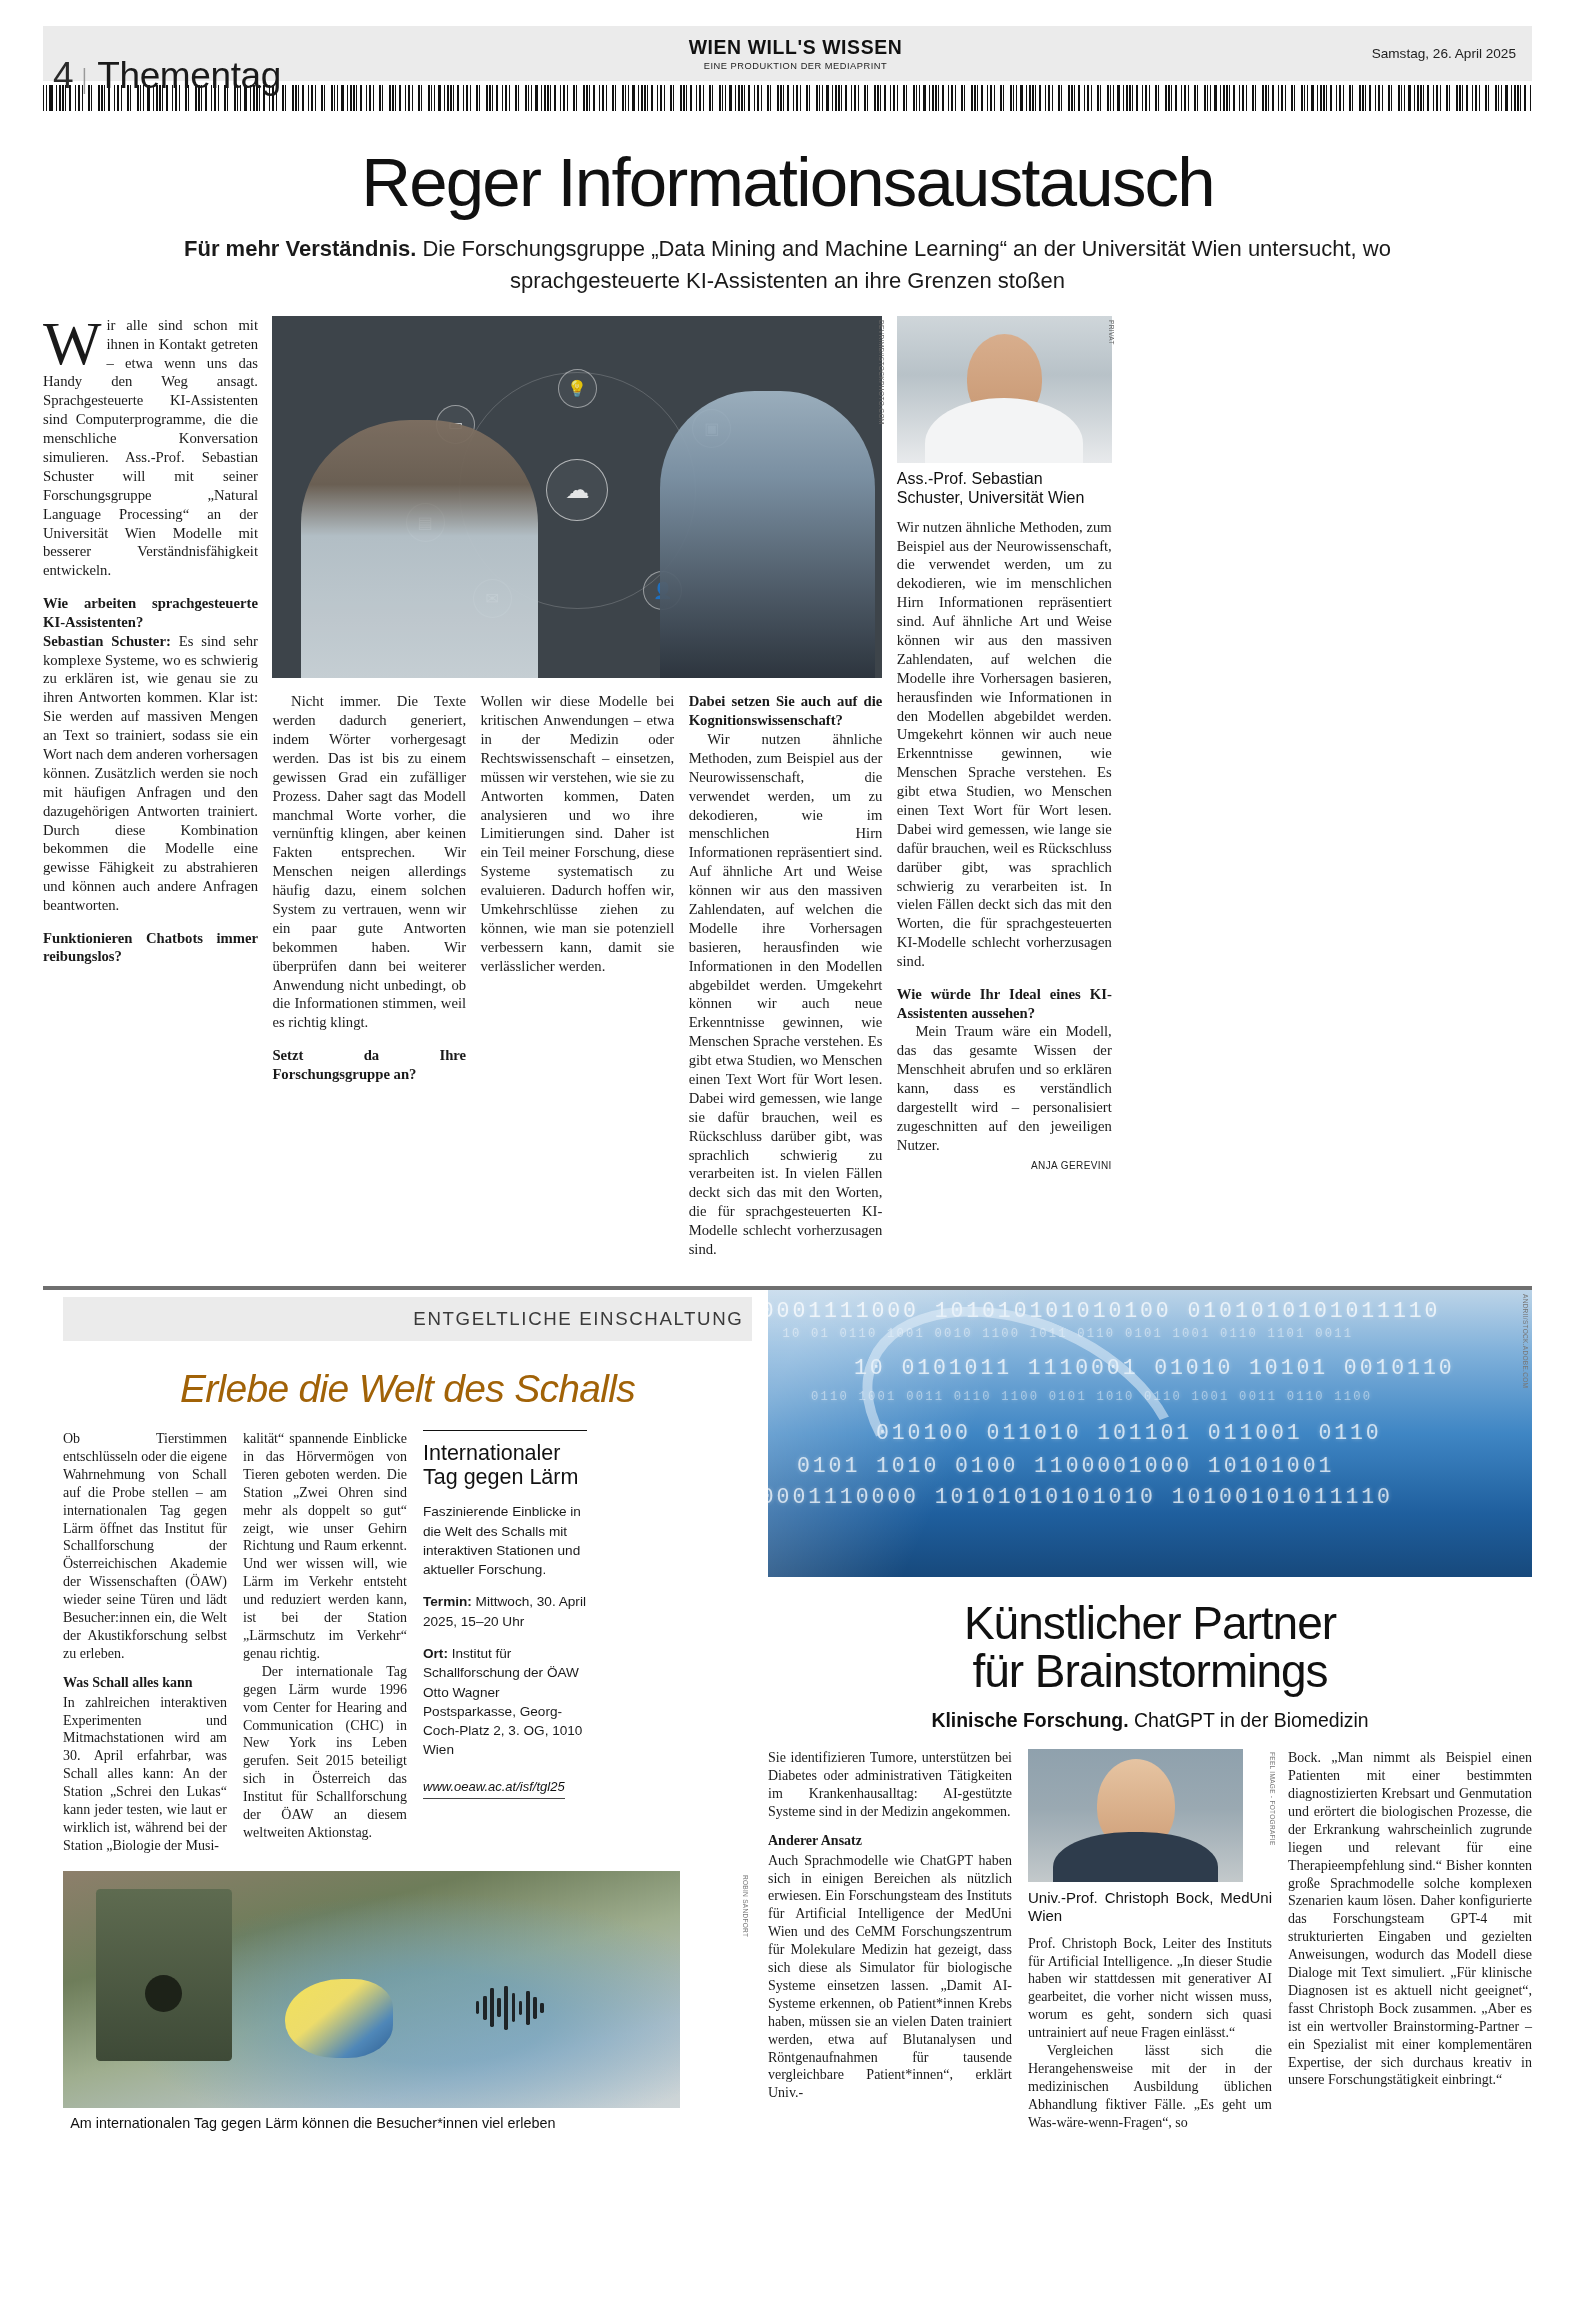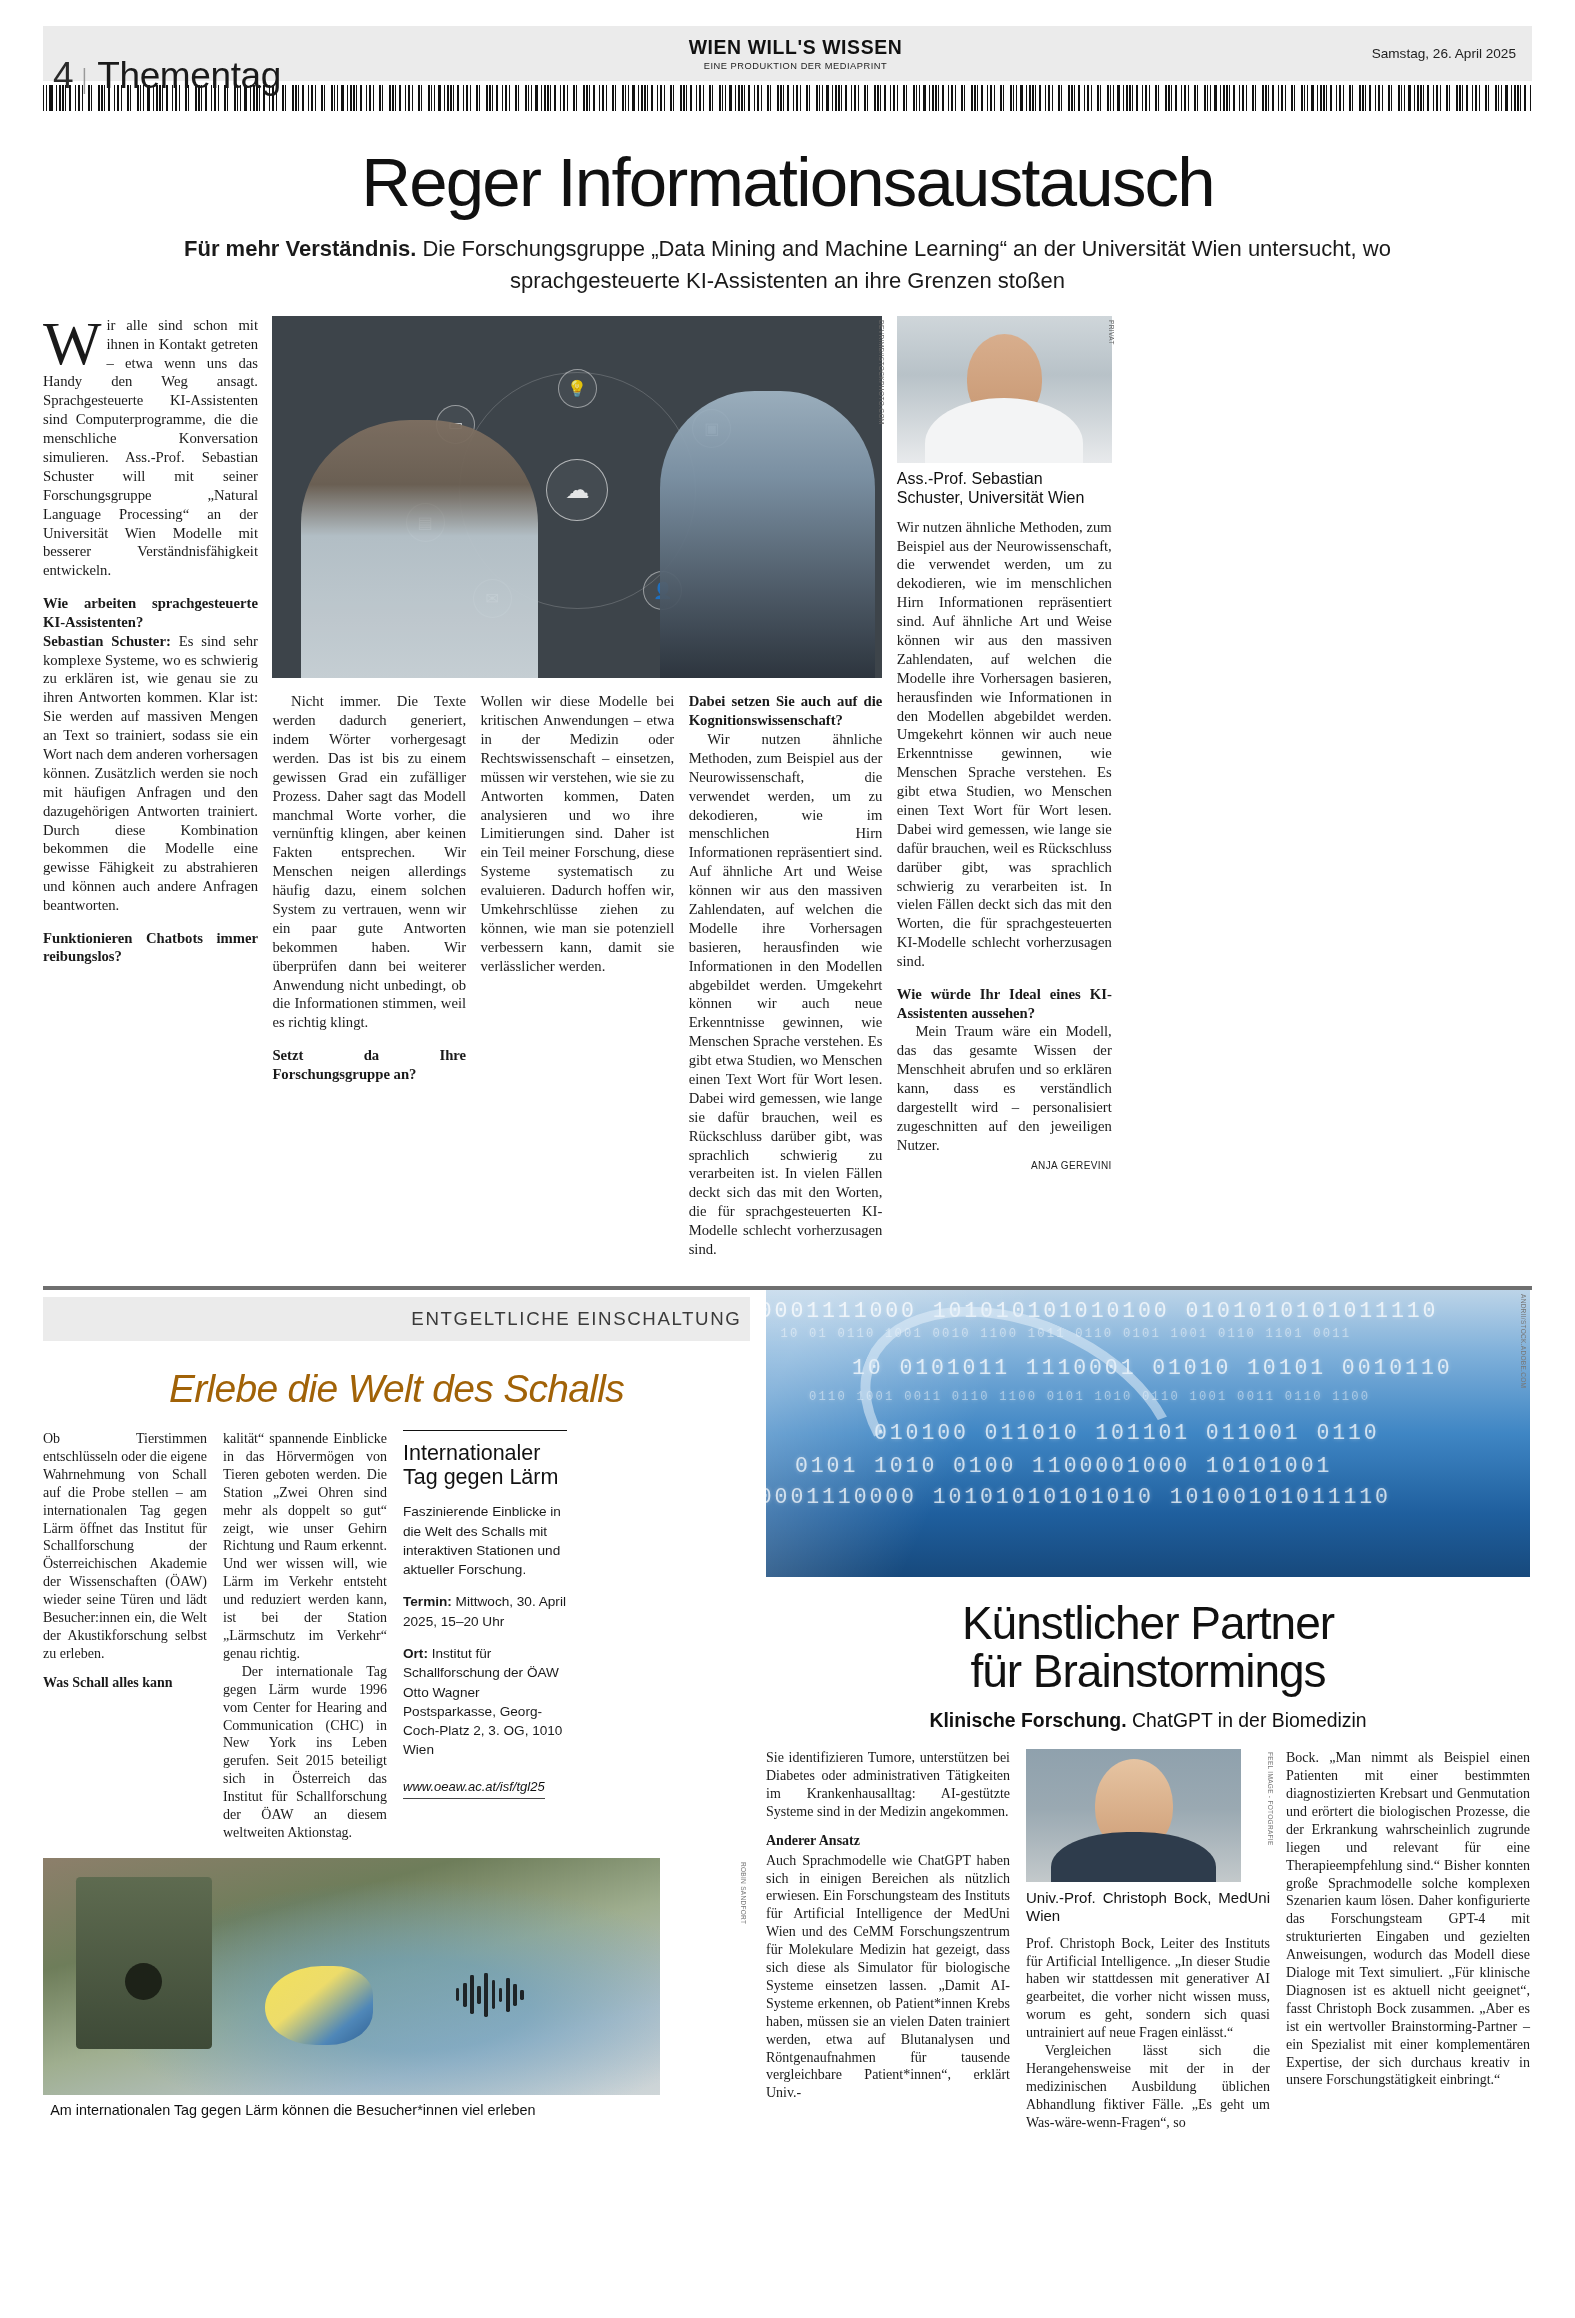--- a/index.html
+++ b/index.html
@@ -186,21 +186,21 @@
   .vcredit {
     font-family: "Liberation Sans", sans-serif;
     font-size: 6.5px; color: #666; letter-spacing: 0.4px;
     writing-mode: vertical-rl; text-orientation: mixed;
     position: absolute; white-space: nowrap;
   }
 
   
   .divider-thick { height: 4.3px; background: #6f6f6f; margin-top: 27px; }
   .bottom { display: flex; gap: 16px; margin-top: 0; }
-  .left-block { width: 707px; position: relative; }
+  .left-block { width: 707px; position: relative; margin-left: 20px; }
   .right-block { width: 764px; position: relative; }
 
   .adv-band {
     background: #ebebeb; height: 44px;
     display: flex; align-items: center; justify-content: flex-end;
     padding-right: 8.6px; margin-top: 7.2px;
   }
   .adv-band span {
     font-family: "Liberation Sans", sans-serif;
     font-size: 18.7px; letter-spacing: 1.6px; color: #3a3a3a;
@@ -396,20 +396,21 @@
     <div class="left-block">
       <div class="adv-band">
         <span>ENTGELTLICHE EINSCHALTUNG</span>
       </div>
       <div class="adv-headline">Erlebe die Welt des Schalls</div>
 
       <div class="adv-cols">
         <div class="adv-col">
           <p>Ob Tierstimmen entschlüsseln oder die eigene Wahrnehmung von Schall auf die Probe stellen – am internationalen Tag gegen Lärm öffnet das Institut für Schallforschung der Österreichischen Akademie der Wissenschaften (ÖAW) wieder seine Türen und lädt Besucher:innen ein, die Welt der Akustikforschung selbst zu erleben.</p>
           <span class="subhead-bold">Was Schall alles kann</span>
+          <p>In zahlreichen interaktiven Experimenten und Mitmachstationen wird am 30. April erfahrbar, was Schall alles kann: An der Station „Schrei den Lukas“ kann jeder testen, wie laut er wirklich ist, während bei der Station „Biologie der Musi-</p>
         </div>
         <div class="adv-col">
           <p>kalität“ spannende Einblicke in das Hörvermögen von Tieren geboten werden. Die Station „Zwei Ohren sind mehr als doppelt so gut“ zeigt, wie unser Gehirn Richtung und Raum erkennt. Und wer wissen will, wie Lärm im Verkehr entsteht und reduziert werden kann, ist bei der Station „Lärmschutz im Verkehr“ genau richtig.</p>
           <p class="indent">Der internationale Tag gegen Lärm wurde 1996 vom Center for Hearing and Communication (CHC) in New York ins Leben gerufen. Seit 2015 beteiligt sich in Österreich das Institut für Schallforschung der ÖAW an diesem weltweiten Aktionstag.</p>
         </div>
         <div class="adv-col sub box-rule">
           <div class="box-title">Internationaler Tag gegen Lärm</div>
           <div class="box-p">Faszinierende Einblicke in die Welt des Schalls mit interaktiven Stationen und aktueller Forschung.</div>
           <div class="box-p"><b>Termin:</b><span> Mittwoch, 30. April 2025, 15–20 Uhr</span></div>
           <div class="box-p"><b>Ort:</b><span> Institut für Schallforschung der ÖAW Otto Wagner Postsparkasse, Georg-Coch-Platz 2, 3. OG, 1010 Wien</span></div>

